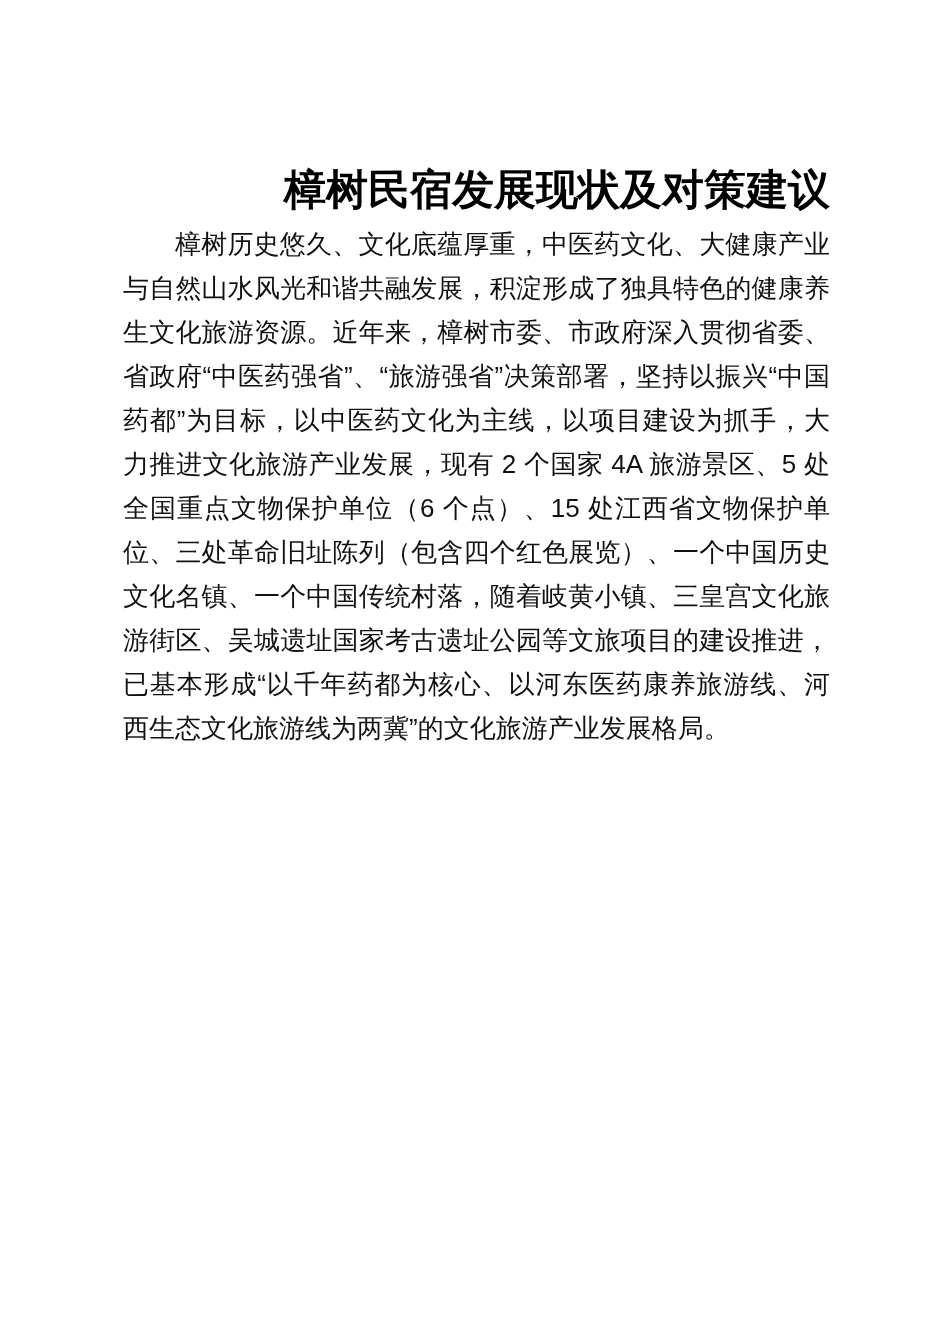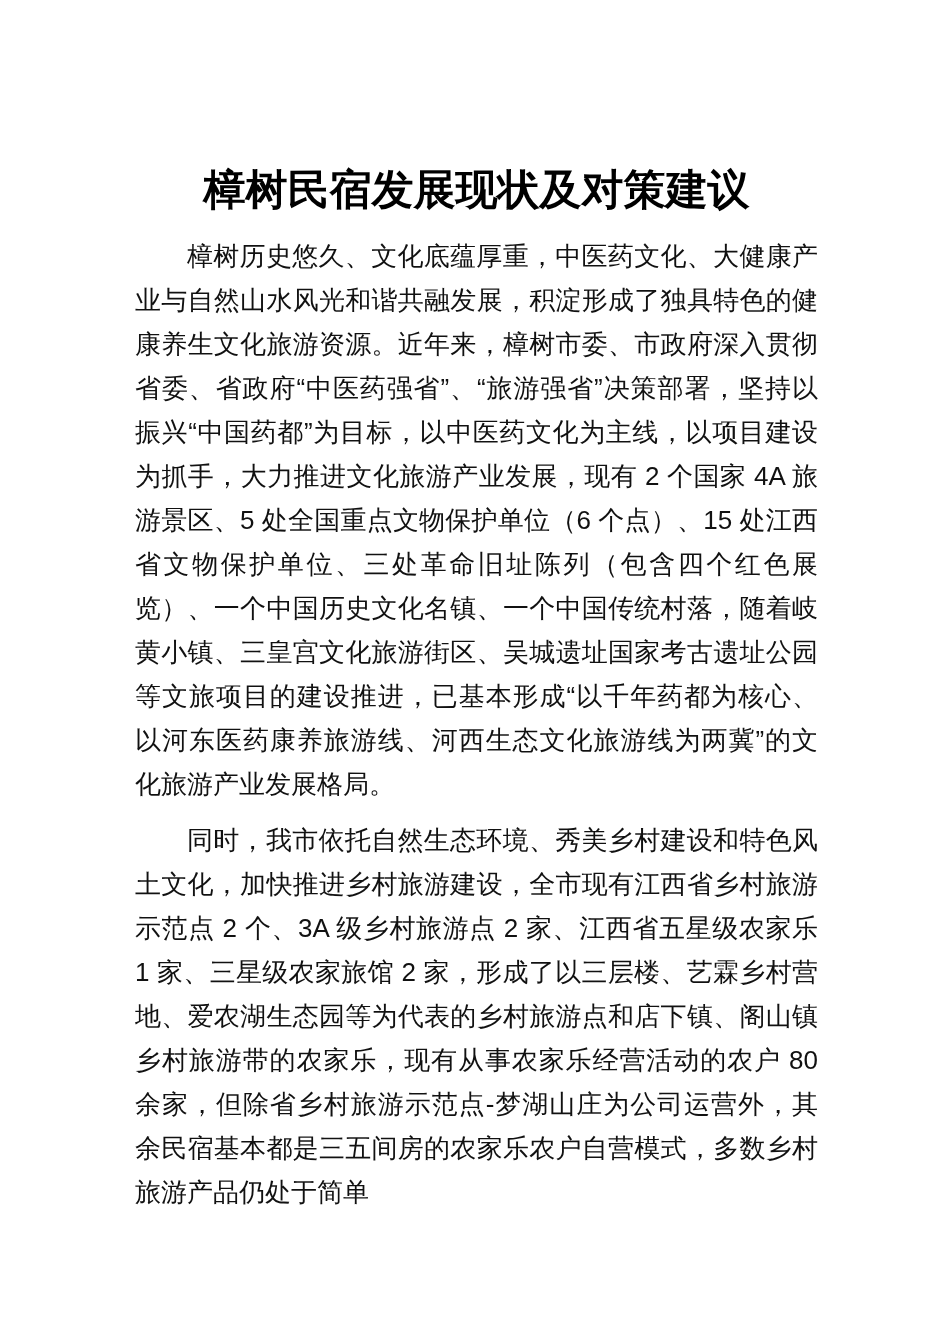--- a/index.html
+++ b/index.html
@@ -19,45 +19,44 @@
     width: 950px;
     height: 1344px;
     padding: 158px 120px 0 123px;
     background: #ffffff;
   }
   .doc-title {
     font-family: "DejaVu Serif", serif;
     font-weight: bold;
     font-size: 42px;
     line-height: 64px;
-    text-align: center;
+    text-align: right;
     color: #000000;
     letter-spacing: 0px;
   }
   .section-heading {
     font-size: 22px;
     line-height: 44px;
     text-indent: 54px;
     color: #111111;
     white-space: nowrap;
   }
   .body-para {
-    margin: 12px;
+    margin: 0;
     font-size: 26px;
     line-height: 44px;
     text-indent: 2em;
     text-align: justify;
     text-justify: inter-ideograph;
     color: #111111;
     word-break: break-all;
   }
 </style>
 </head>
 <body>
 
 <div class="page">
   <div class="doc-title">樟树民宿发展现状及对策建议</div>
 
 
   <p class="body-para">樟树历史悠久、文化底蕴厚重，中医药文化、大健康产业与自然山水风光和谐共融发展，积淀形成了独具特色的健康养生文化旅游资源。近年来，樟树市委、市政府深入贯彻省委、省政府“中医药强省”、“旅游强省”决策部署，坚持以振兴“中国药都”为目标，以中医药文化为主线，以项目建设为抓手，大力推进文化旅游产业发展，现有 2 个国家 4A 旅游景区、5 处全国重点文物保护单位（6 个点）、15 处江西省文物保护单位、三处革命旧址陈列（包含四个红色展览）、一个中国历史文化名镇、一个中国传统村落，随着岐黄小镇、三皇宫文化旅游街区、吴城遗址国家考古遗址公园等文旅项目的建设推进，已基本形成“以千年药都为核心、以河东医药康养旅游线、河西生态文化旅游线为两冀”的文化旅游产业发展格局。</p>
 
-  <p class="body-para">同时，我市依托自然生态环境、秀美乡村建设和特色风土文化，加快推进乡村旅游建设，全市现有江西省乡村旅游示范点 2 个、3A 级乡村旅游点 2 家、江西省五星级农家乐 1 家、三星级农家旅馆 2 家，形成了以三层楼、艺霖乡村营地、爱农湖生态园等为代表的乡村旅游点和店下镇、阁山镇乡村旅游带的农家乐，现有从事农家乐经营活动的农户 80 余家，但除省乡村旅游示范点-梦湖山庄为公司运营外，其余民宿基本都是三五间房的农家乐农户自营模式，多数乡村旅游产品仍处于简单</p>
 </div>
 
 </body></html>

